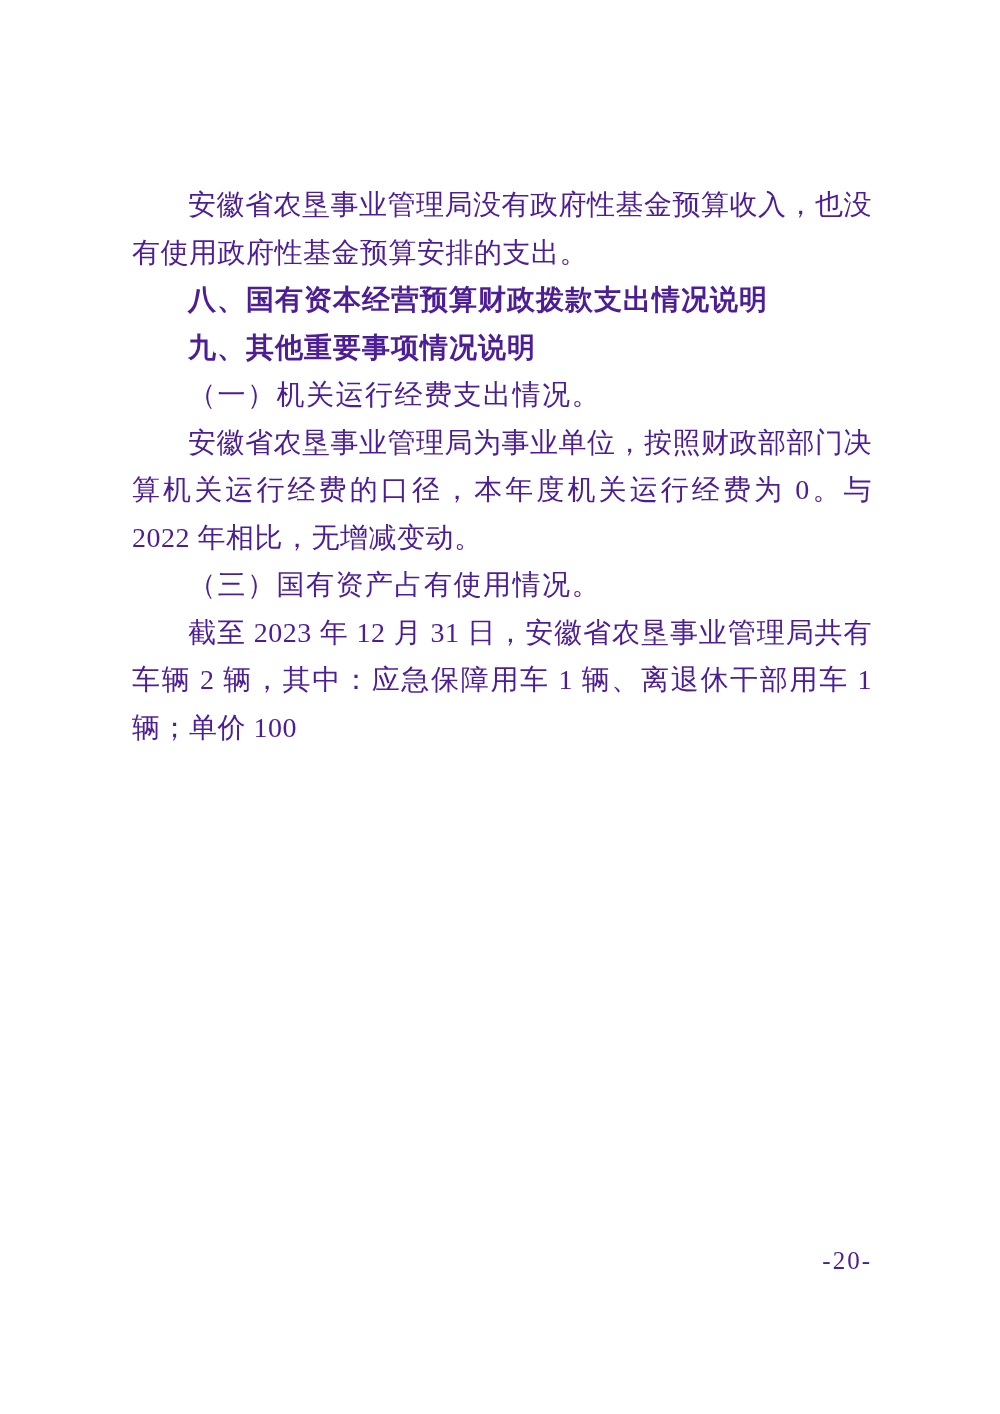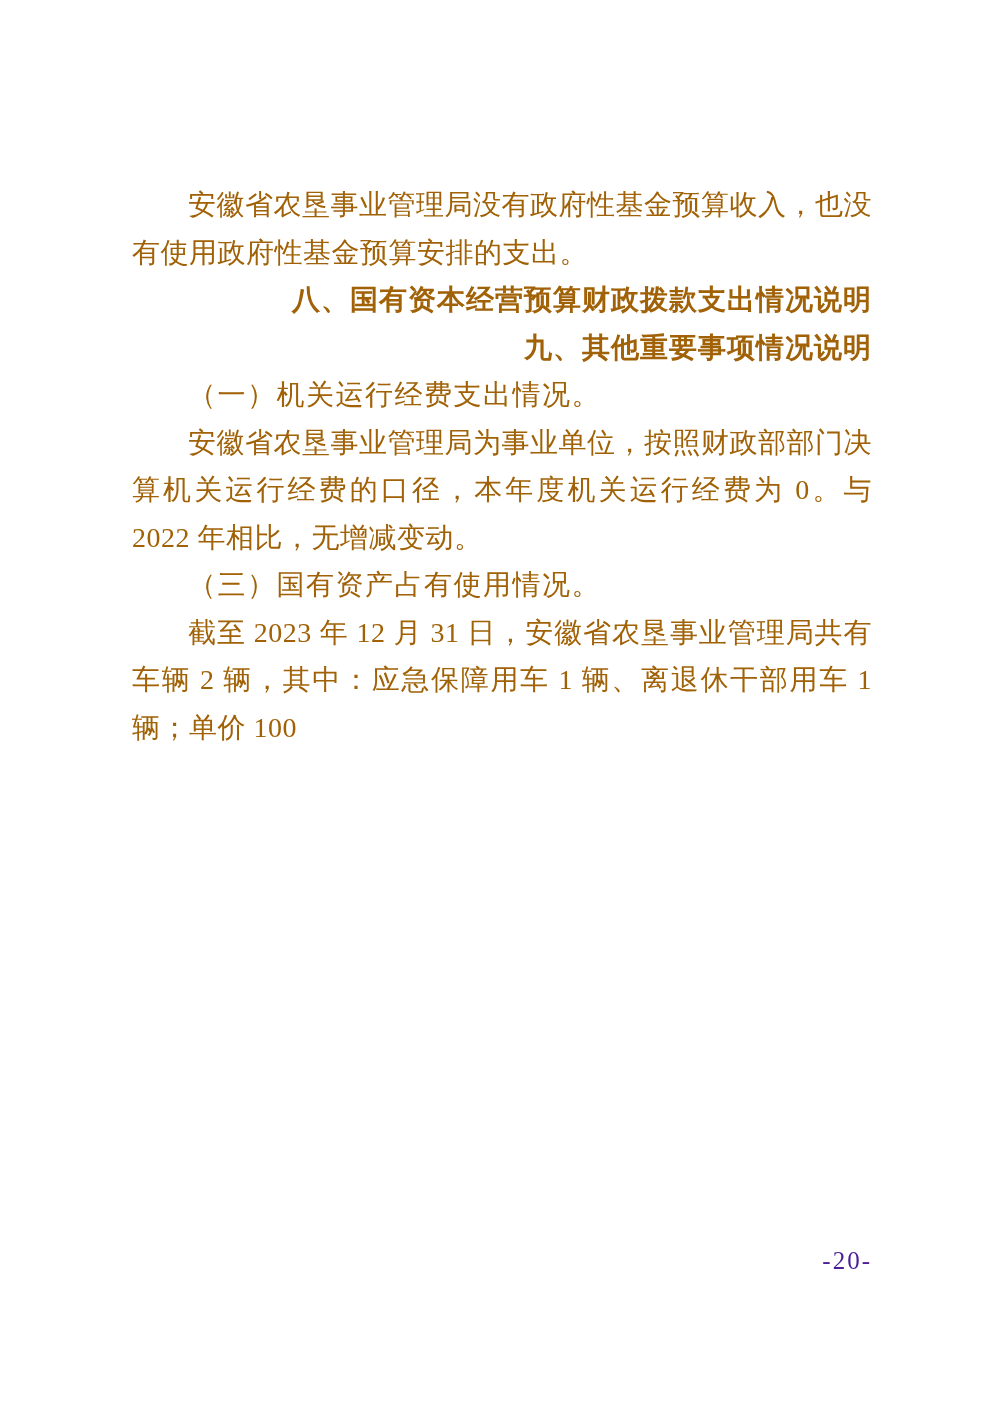--- a/index.html
+++ b/index.html
@@ -20,30 +20,30 @@
     position: absolute;
     left: 132px;
     top: 181px;
     width: 740px;
   }
   .content p {
     margin: 0;
     font-family: "Liberation Serif", "DejaVu Serif", serif;
     font-size: 28px;
     line-height: 47.5px;
-    color: #a16207;
+    color: #4c1d95;
     text-align: justify;
     text-justify: inter-ideograph;
     text-indent: 2em;
     letter-spacing: 0.5px;
   }
   .content p.heading {
     font-family: "Liberation Sans", "DejaVu Sans", sans-serif;
     font-weight: 700;
-    text-align: right;
+    text-align: left;
     letter-spacing: 1px;
   }
   .content p.subheading {
     font-weight: 400;
     text-align: left;
     letter-spacing: 1.5px;
   }
   .content p.spaced {
     margin-top: 0;
   }

